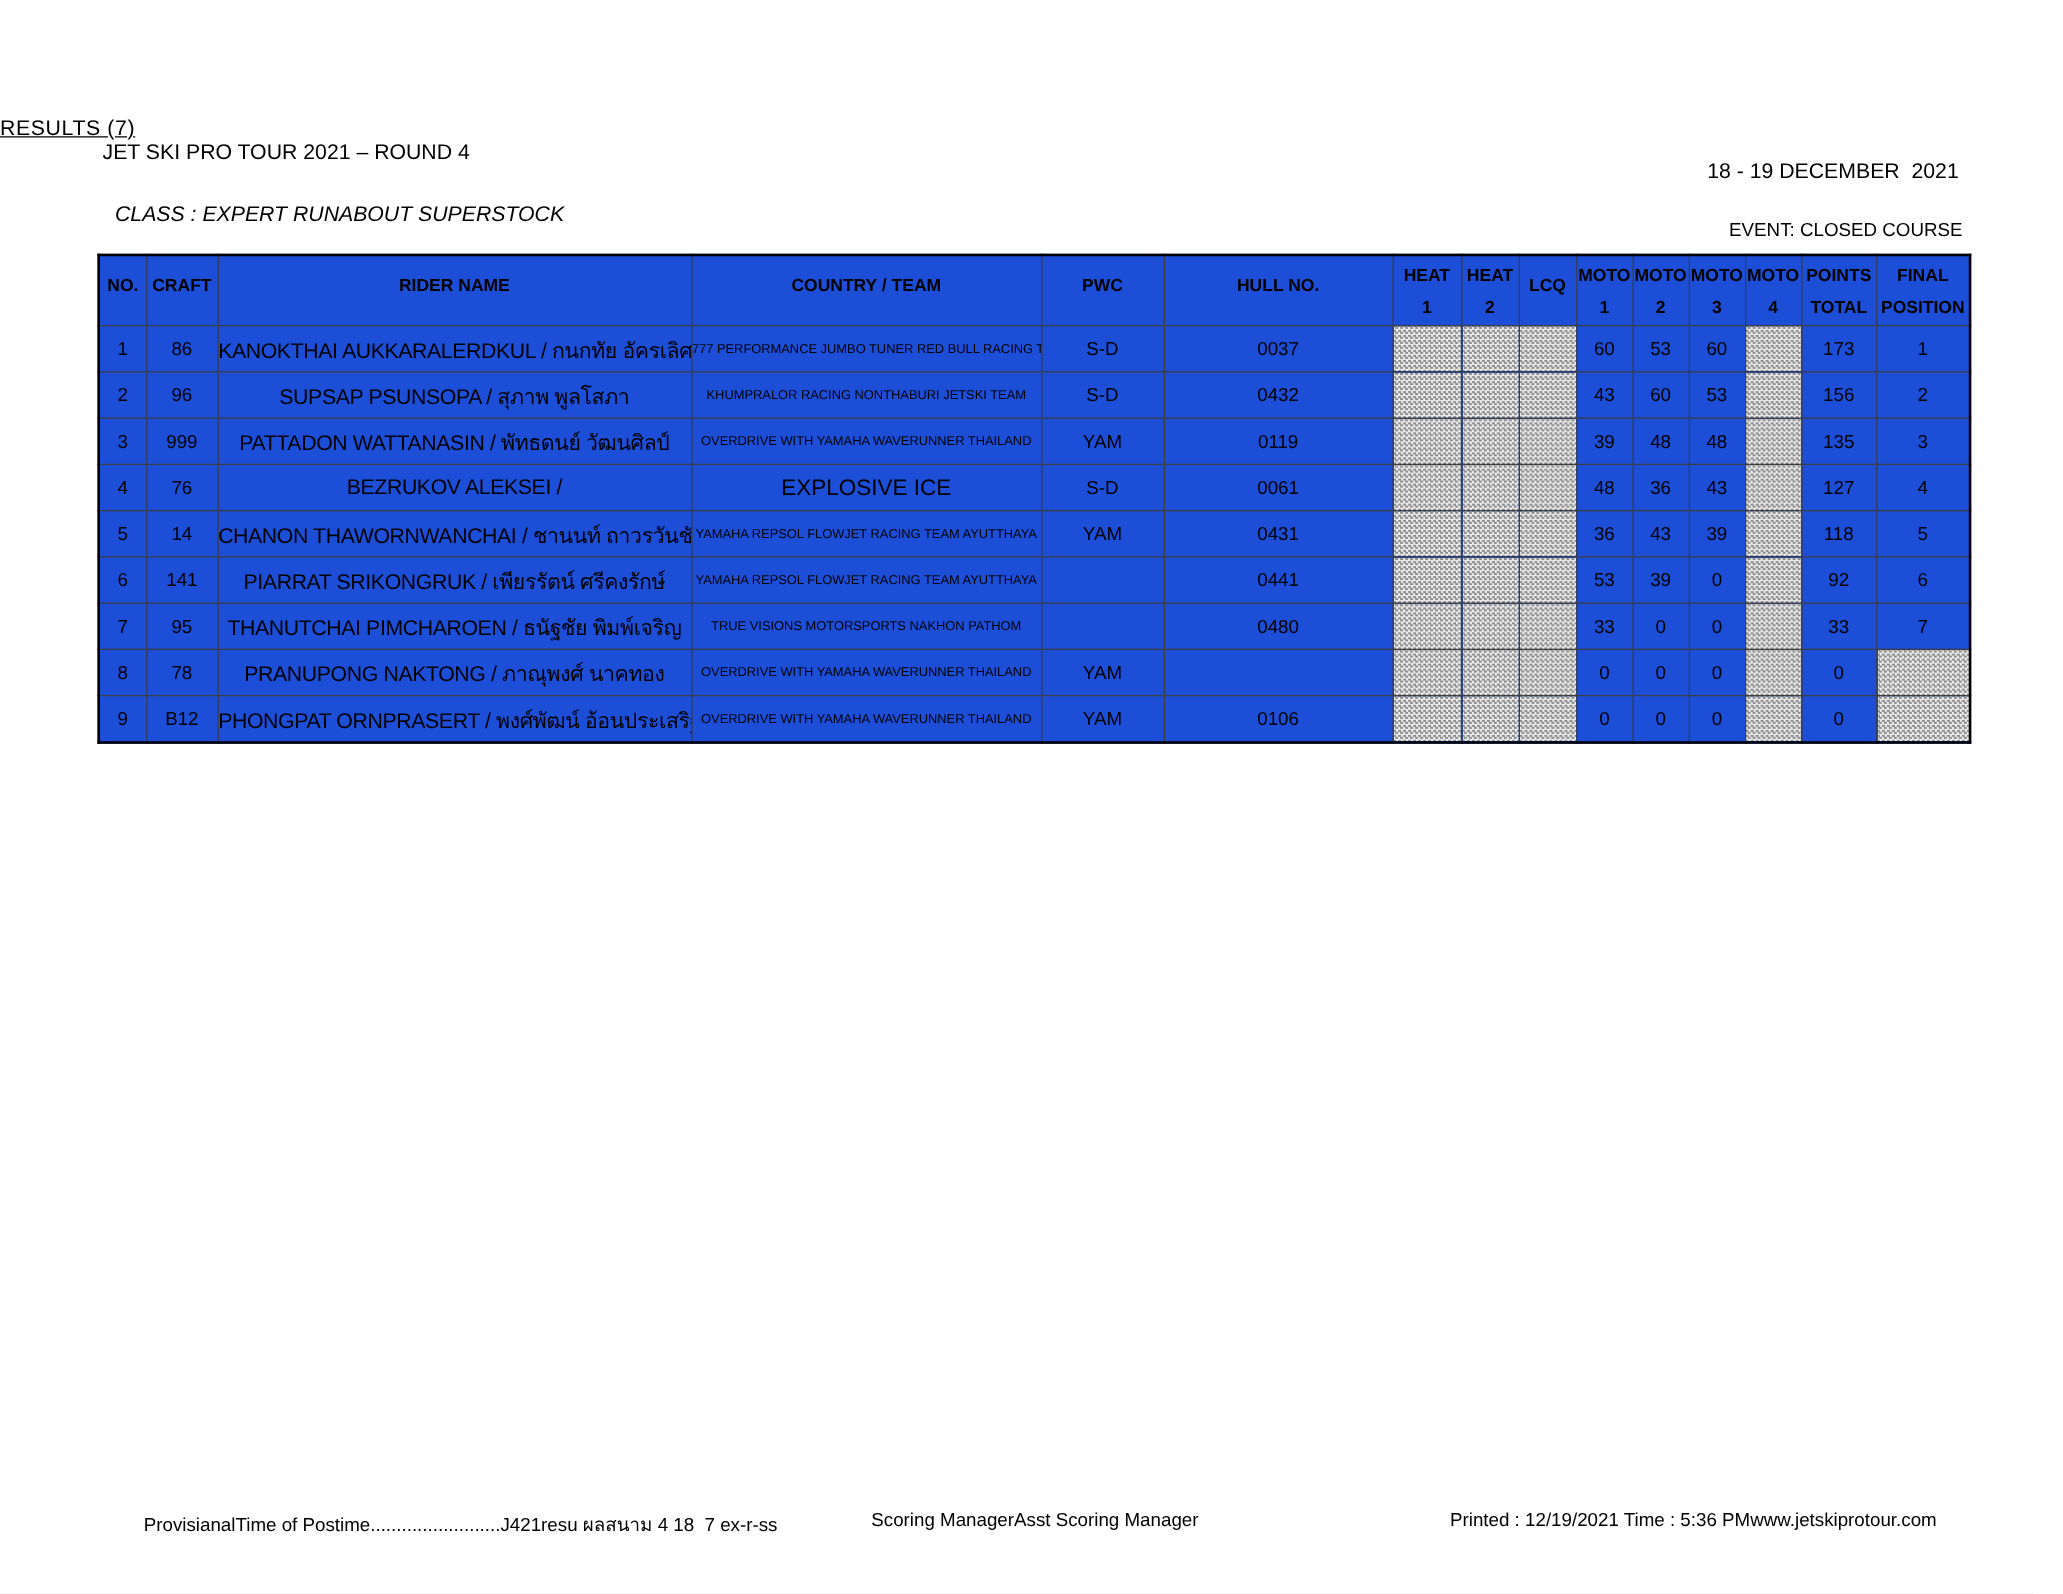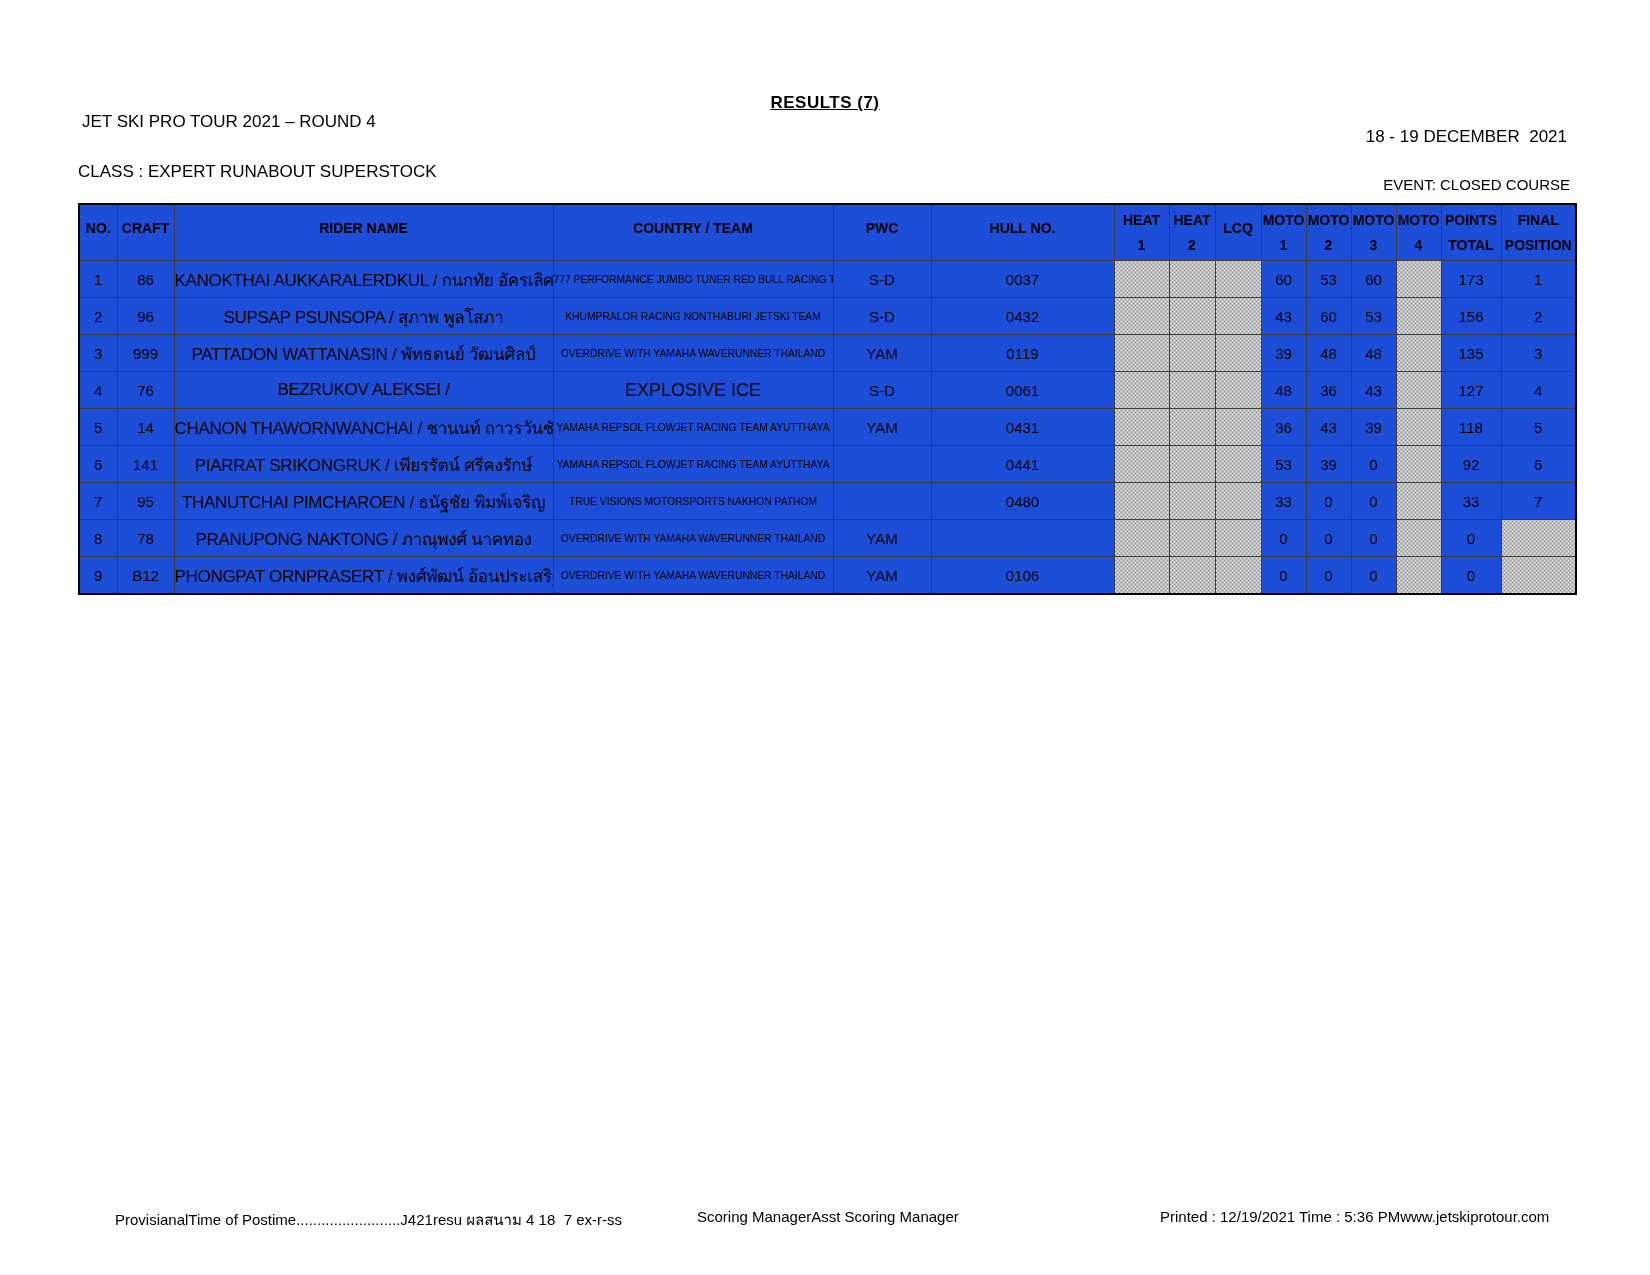--- a/index.html
+++ b/index.html
@@ -8,30 +8,29 @@
     width: 1650px;
     height: 1275px;
     background: #ffffff;
     font-family: "Liberation Sans", sans-serif;
     color: #000;
     overflow: hidden;
   }
   .page-title {
     position: absolute;
     top: 93px; left: 0; right: 0;
-    text-align: center;
     font-size: 17px;
-    font-weight: bold;
+    font-weight: normal;
     text-decoration: underline;
     letter-spacing: 0.5px;
   }
   .hdr-line { position: absolute; font-size: 17px; white-space: pre; }
   .hdr-left1  { left: 82px;  top: 112px; }
   .hdr-right1 { right: 83px; top: 127px; }
-  .hdr-left2  { left: 78px;  top: 162px; }
+  .hdr-left2  { left: 92px;  top: 162px; font-style: italic; }
   .hdr-right2 { right: 80px; top: 176px; font-size: 15px; }
 
   table.results {
     position: absolute;
     left: 78px; top: 203px;
     border-collapse: collapse;
     table-layout: fixed;
     width: 1497px;
     background: #1d4ed8;
   }

